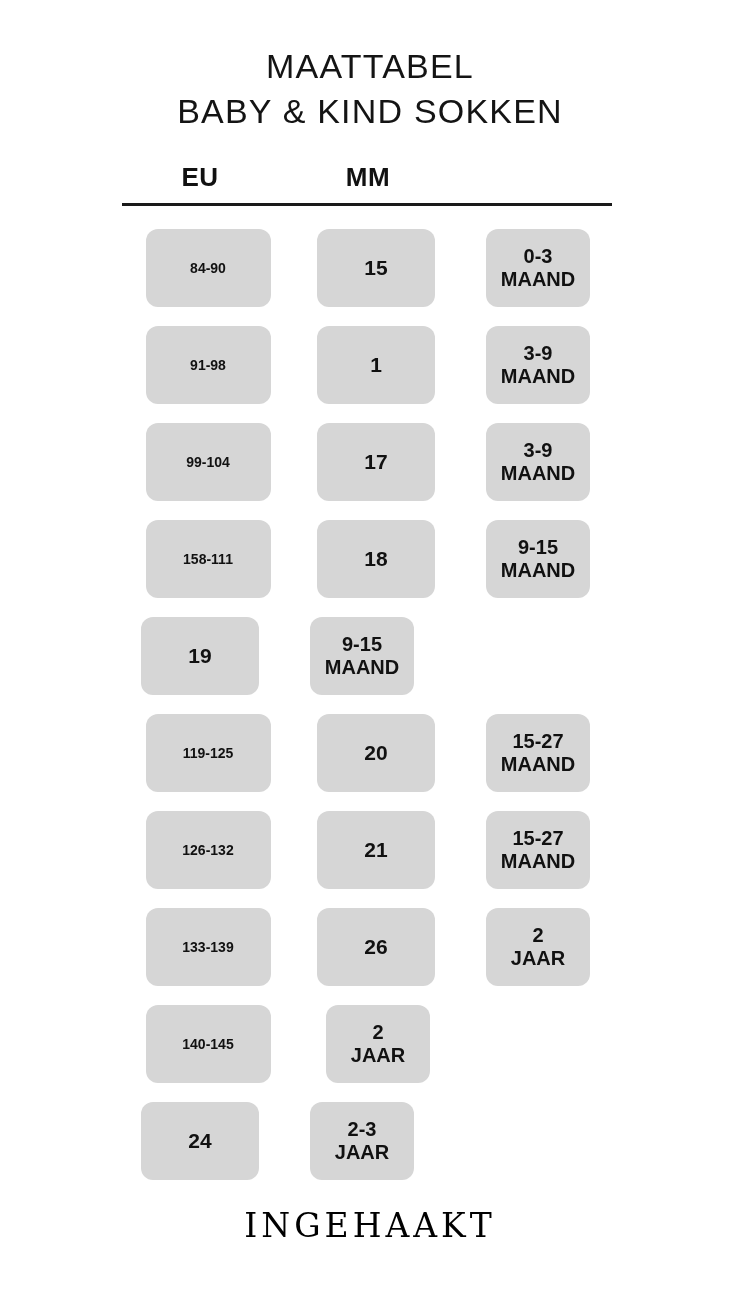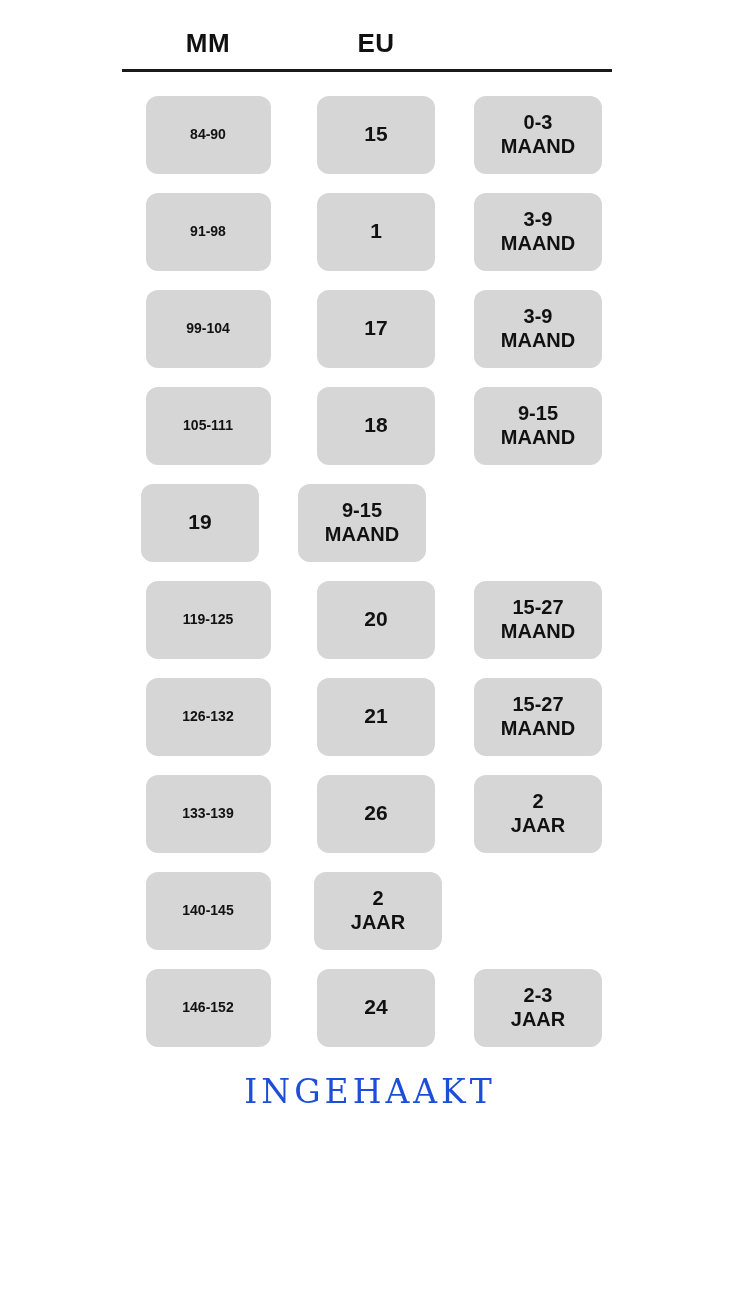--- a/index.html
+++ b/index.html
@@ -89,50 +89,54 @@
     width: 125px;
     height: 78px;
     font-size: 14px;
   }
   .chip-eu {
     width: 118px;
     height: 78px;
     font-size: 21px;
   }
   .chip-age {
-    width: 128px;
+    width: 104px;
     height: 78px;
     font-size: 20px;
   }
   .chip span {
     display: block;
   }
   .footer {
     text-align: center;
     margin-top: 16px;
   }
   .brand {
     font-size: 33px;
     letter-spacing: 4px;
     font-weight: 400;
-    color: #1d4ed8;
+    color: #000000;
     font-family: "DejaVu Serif", serif;
   }
 </style>
 </head>
 <body>
 
 <div class="page">
 
+  <div class="title-block">
+    <div class="title-line">MAATTABEL</div>
+    <div class="title-line">BABY &amp; KIND SOKKEN</div>
+  </div>
 
   <div class="table-wrap">
 
     <div class="head-row">
+      <div class="head-cell col-eu">EU</div>
       <div class="head-cell col-mm">MM</div>
-      <div class="head-cell col-eu">EU</div>
     </div>
     <div class="head-rule"></div>
 
     <div class="rows">
 
       <div class="data-row">
         <div class="cell-outer col-mm">
           <div class="chip chip-mm">
             <span>84-90</span>
           </div>
@@ -184,21 +188,21 @@
           <div class="chip chip-age">
             <span>3-9</span>
             <span>MAAND</span>
           </div>
         </div>
       </div>
 
       <div class="data-row">
         <div class="cell-outer col-mm">
           <div class="chip chip-mm">
-            <span>105-111</span>
+            <span>158-111</span>
           </div>
         </div>
         <div class="cell-outer col-eu">
           <div class="chip chip-eu">
             <span>18</span>
           </div>
         </div>
         <div class="cell-outer col-age">
           <div class="chip chip-age">
             <span>9-15</span>
@@ -286,25 +290,20 @@
         </div>
         <div class="cell-outer col-age">
           <div class="chip chip-age">
             <span>2</span>
             <span>JAAR</span>
           </div>
         </div>
       </div>
 
       <div class="data-row">
-        <div class="cell-outer col-mm">
-          <div class="chip chip-mm">
-            <span>146-152</span>
-          </div>
-        </div>
         <div class="cell-outer col-eu">
           <div class="chip chip-eu">
             <span>24</span>
           </div>
         </div>
         <div class="cell-outer col-age">
           <div class="chip chip-age">
             <span>2-3</span>
             <span>JAAR</span>
           </div>

